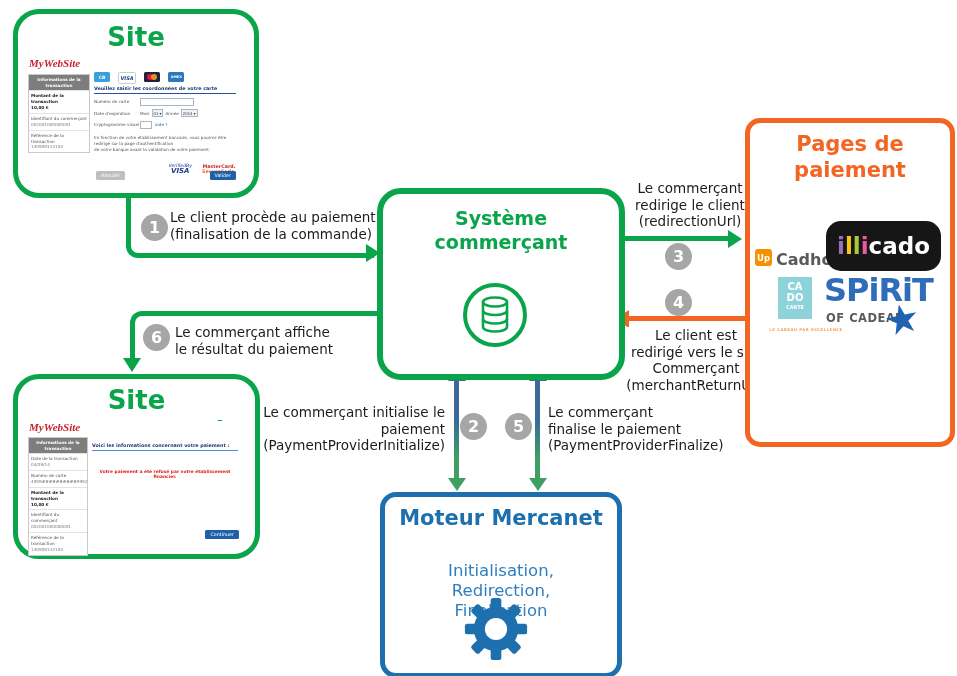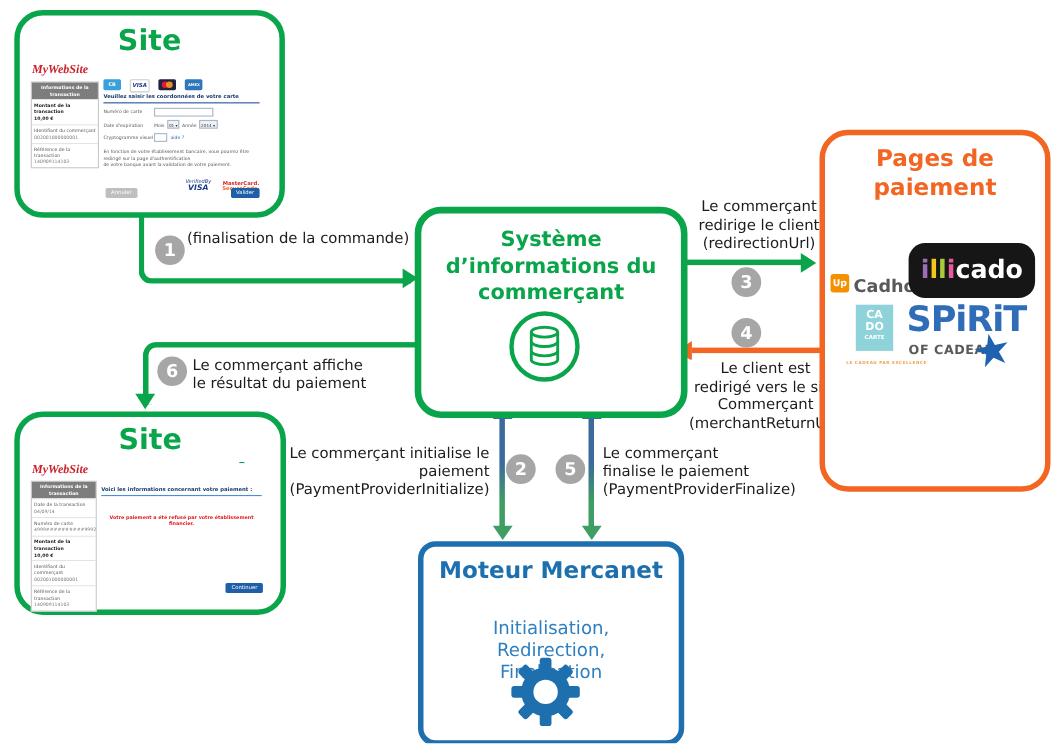--- a/index.html
+++ b/index.html
@@ -4,21 +4,21 @@
 <style>
   html,body{margin:0;padding:0;background:#fff;}
   .canvas{position:relative;width:957px;height:676px;background:#fff;overflow:hidden;
           font-family:"DejaVu Sans","Liberation Sans",sans-serif;
           --green:#0aa54b;--orange:#f26522;--blue:#1e6fae;--blue-light:#2e7fc0;
           --badge:#a6a6a6;--arrow-blue:#3a6b9b;--arrow-green:#3f9e63;--text:#1c1c1c;}
   
   .gbox{position:absolute;background:#fff;border:5px solid var(--green);border-radius:26px;}
   .gbox.thick{border-width:6px;border-radius:24px;}
   .bbox{position:absolute;background:#fff;border:5px solid var(--blue);border-radius:16px;}
-  .obox{position:absolute;background:#fff;border:5px solid var(--orange);border-radius:26px;}
+  .obox{position:absolute;background:#fff;border:5px solid var(--orange);border-radius:15px;}
   .boxtitle{position:absolute;left:0;right:0;text-align:center;font-weight:bold;}
   .t-green{color:var(--green);}
   .t-blue{color:var(--blue);}
   .t-orange{color:var(--orange);}
   
   .bend{position:absolute;}
   .hline{position:absolute;height:5px;}
   .tri{position:absolute;width:0;height:0;}
   .tri-r{border-top:9px solid transparent;border-bottom:9px solid transparent;border-left:14px solid var(--green);}
   .tri-l{border-top:9px solid transparent;border-bottom:9px solid transparent;border-right:14px solid var(--orange);}
@@ -69,20 +69,21 @@
 <body>
 
 <div class="canvas" style="--green: #0aa54b; --orange: #f26522; --blue: #1e6fae; --blue-light: #2e7fc0; --badge: #a6a6a6; --arrow-blue: #3a6b9b; --arrow-green: #3f9e63; --text: #1c1c1c;">
 
   <div class="bend" style="left:126px;top:188px;width:243px;height:65px;border-left:5px solid var(--green);border-bottom:5px solid var(--green);border-bottom-left-radius:12px;"></div>
   <div class="tri tri-r" style="left:366px;top:244px;"></div>
   <div class="badge" style="left:141px;top:214px;">
       <span>1</span>
     </div>
   <div class="slabel" style="left:170px;top:209px;width:210px;">
+    <div>Le client procède au paiement</div>
     <div>(finalisation de la commande)</div>
   </div>
 
   <div class="bend" style="left:130px;top:311px;width:247px;height:52px;border-left:5px solid var(--green);border-top:5px solid var(--green);border-top-left-radius:12px;"></div>
   <div class="tri tri-d" style="left:123px;top:358px;"></div>
   <div class="badge" style="left:143px;top:324px;">
       <span>6</span>
     </div>
   <div class="slabel" style="left:175px;top:324px;width:195px;">
     <div>Le commerçant affiche</div>
@@ -239,21 +240,20 @@
         <div class="ms-h2">Voici les informations concernant votre paiement :</div>
         <div class="ms-err" style="margin-top:18px;">Votre paiement a été refusé par votre établissement financier.</div>
       </div>
       <div class="ms-btn blue" style="right:2px;bottom:2px;">Continuer</div>
     </div>
   </div>
 
   <div class="gbox thick" style="left:377px;top:188px;width:236px;height:180px;">
     <div class="boxtitle t-green" style="top:12px;font-size:19px;line-height:24px;">
       <div>Système</div>
-      <div>d’informations du</div>
       <div>commerçant</div>
     </div>
     <svg width="66" height="66" viewBox="0 0 66 66" style="position:absolute;left:79px;top:88px;">
       <g style="fill:none;stroke:var(--green,#0aa54b);">
         <circle cx="33" cy="33" r="30" style="stroke-width:4;"></circle>
         <ellipse cx="33" cy="20" rx="12" ry="4.5" style="stroke-width:2.6;"></ellipse>
         <path d="M21 20 V45 a12 4.5 0 0 0 24 0 V20" style="stroke-width:2.6;"></path>
         <path d="M21 28.5 a12 4.5 0 0 0 24 0" style="stroke-width:2.6;"></path>
         <path d="M21 37 a12 4.5 0 0 0 24 0" style="stroke-width:2.6;"></path>
       </g>

